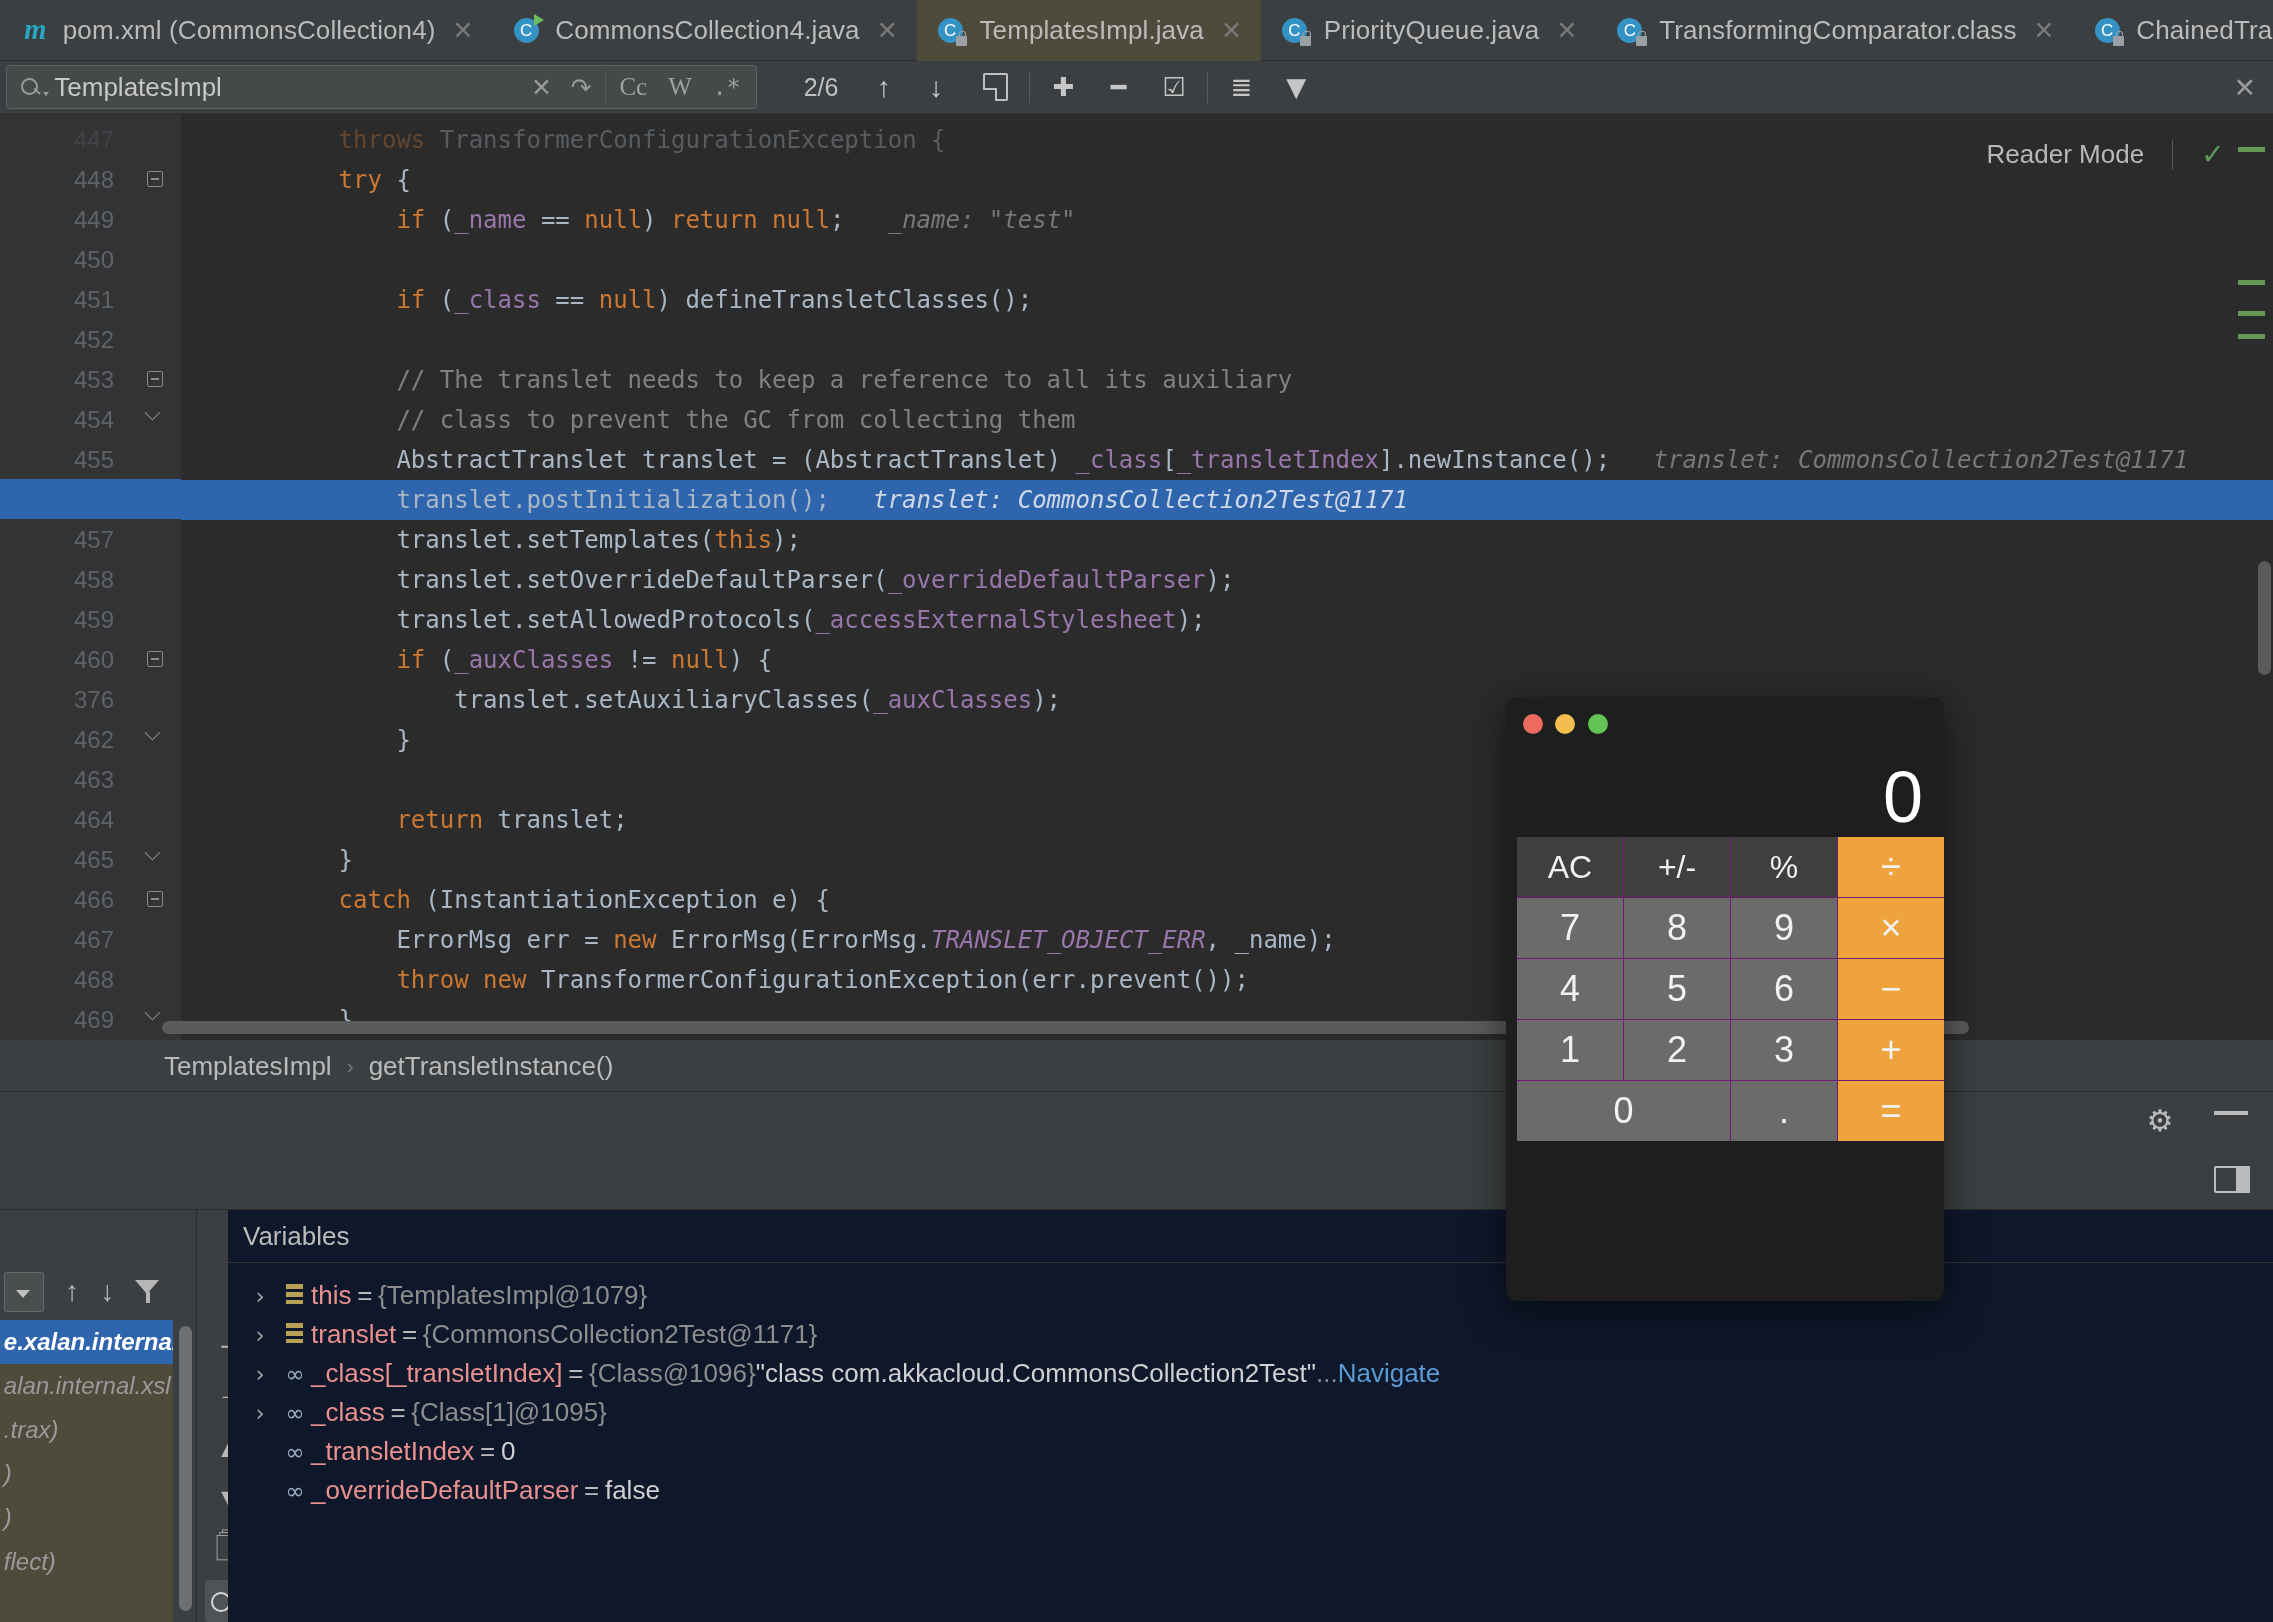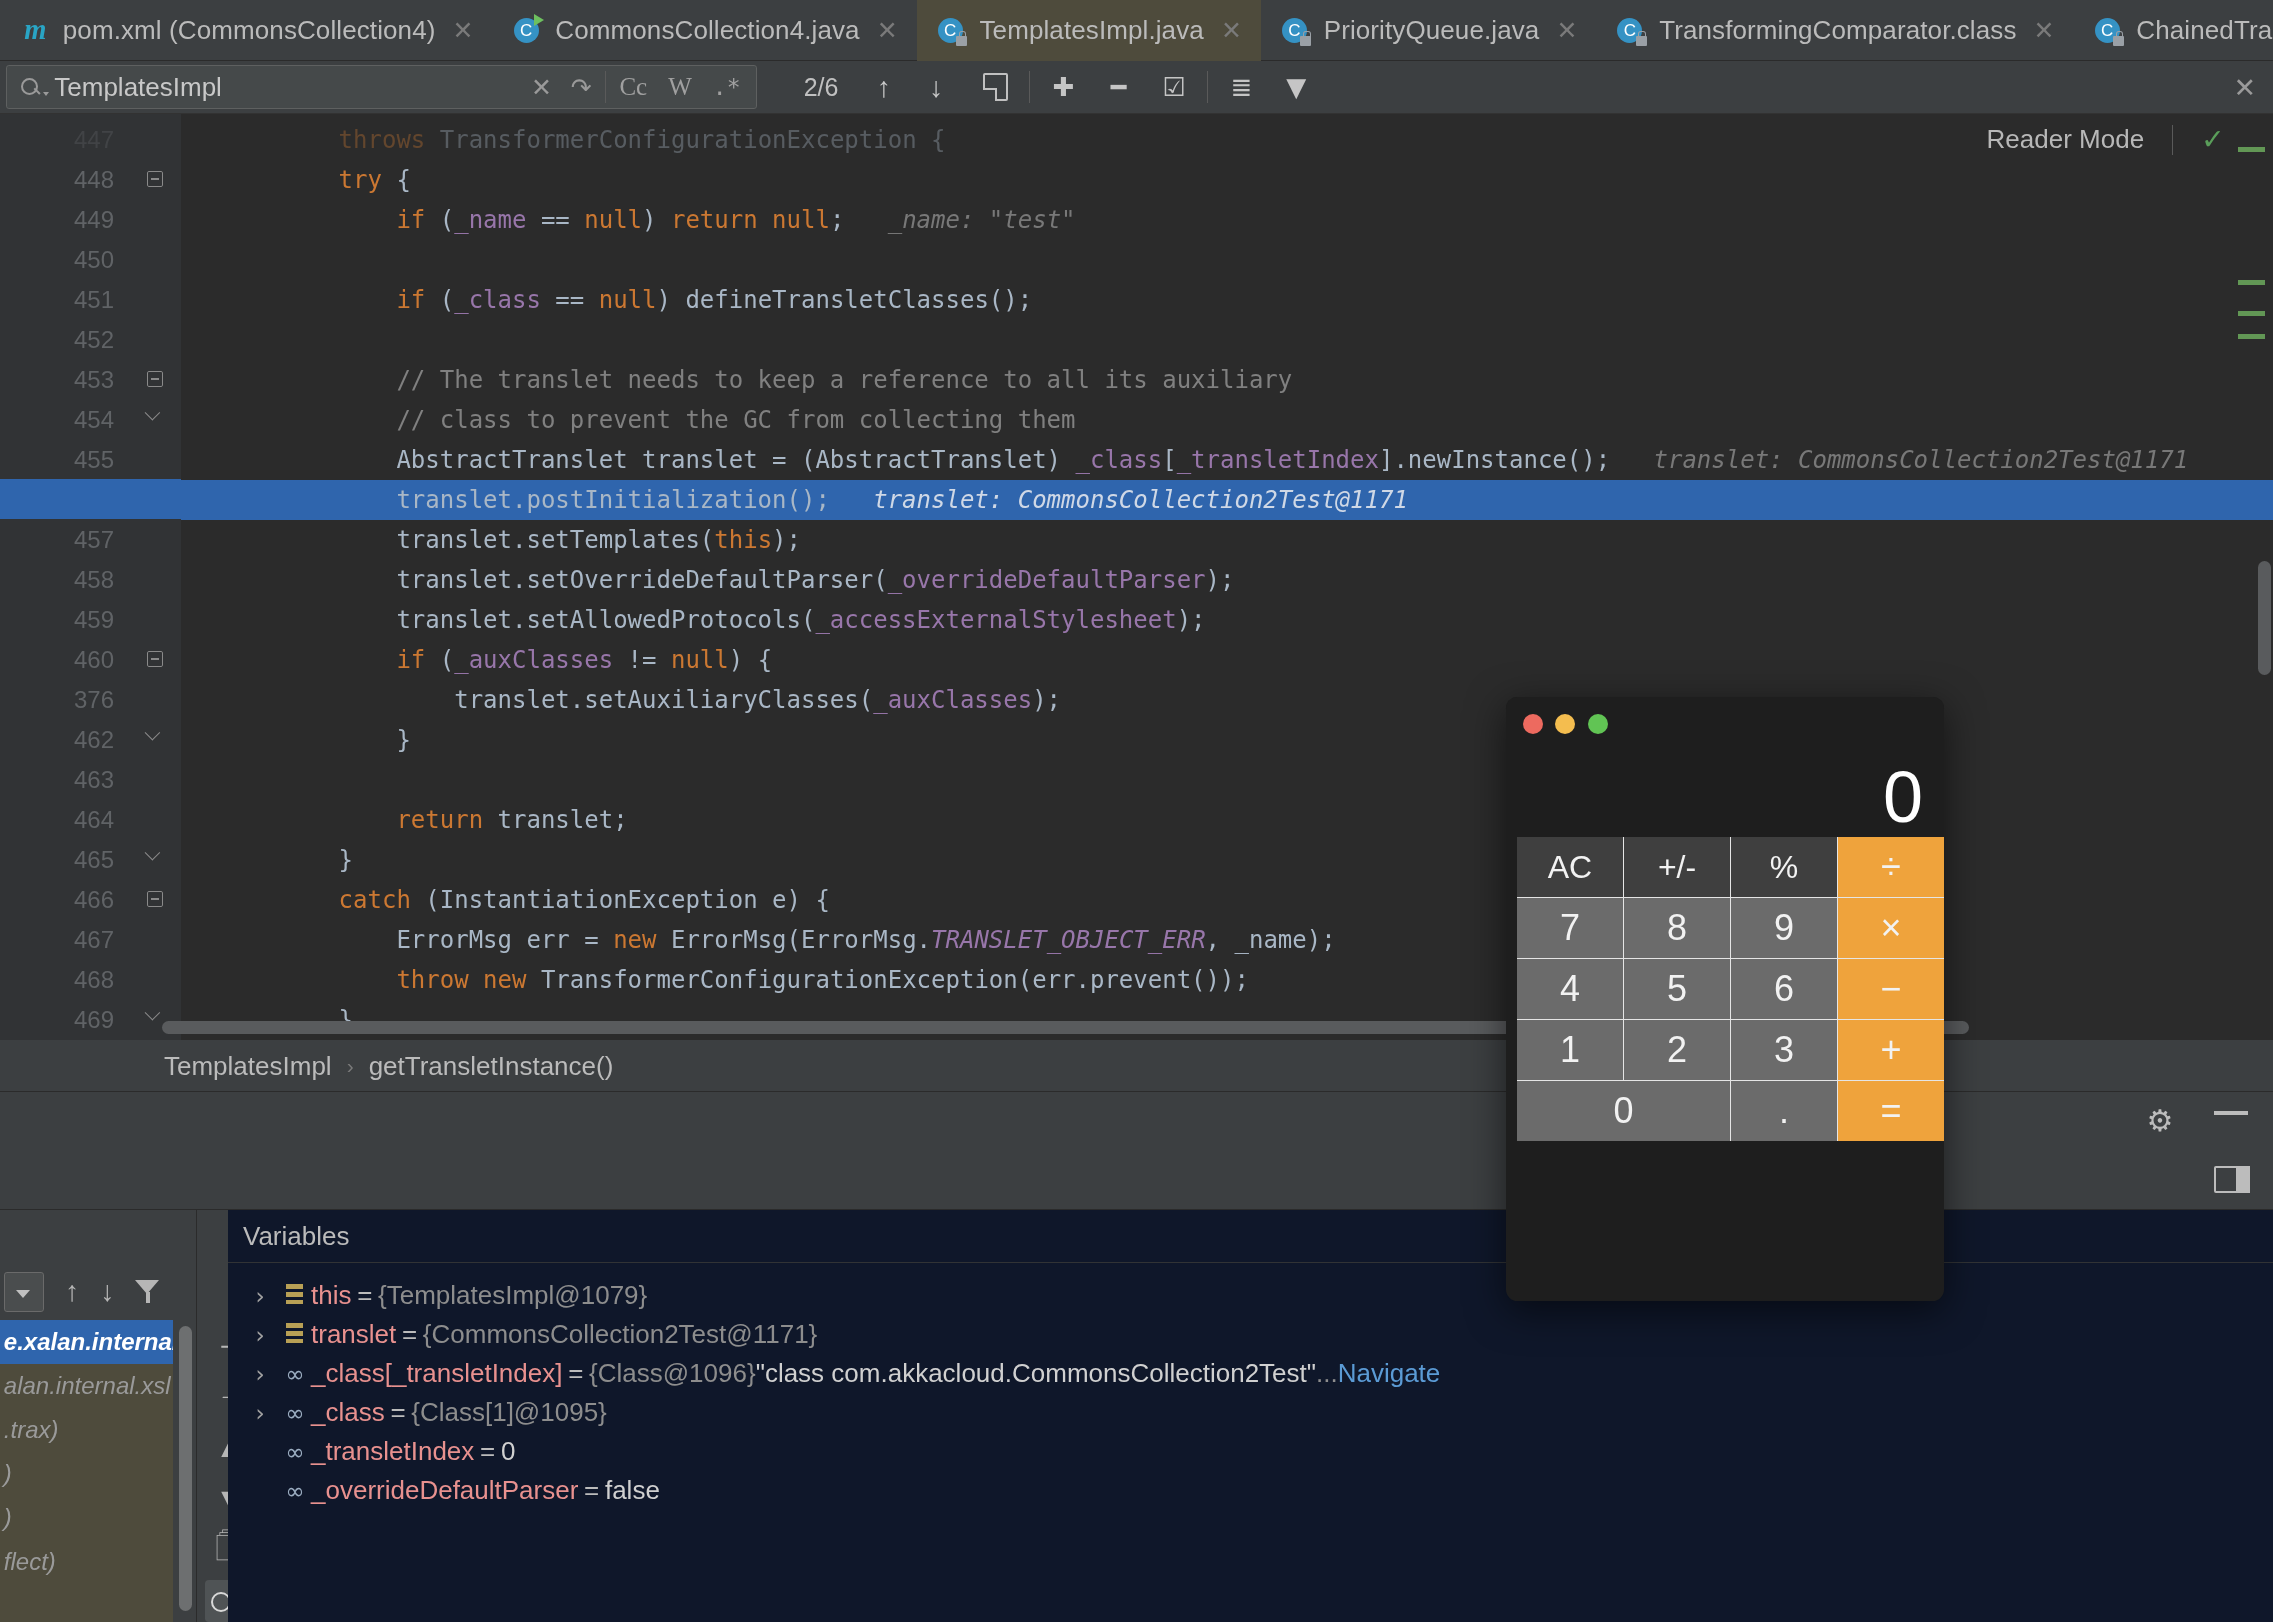--- a/index.html
+++ b/index.html
@@ -137,21 +137,21 @@
   }
   .fold-marker::after{content:"";position:absolute;left:2.9px;top:6.2px;width:8.6px;height:1.4px;background:#8a8a8a;}
   .fold-arrow {
     position:absolute; left:2.9px; top:7.6px; width:11.4px; height:11.4px;
     border-left:1.4px solid #8a8a8a; border-bottom:1.4px solid #8a8a8a;
     transform: rotate(-45deg);
   }
 
   
   .readermode {
-    position:absolute; right:48px; top:9px; display:flex; align-items:center;
+    position:absolute; right:48px; top:24px; display:flex; align-items:center;
     gap:28px; z-index:5;
   }
   .readermode .rmlabel { color:#b8b8b8; font-size:26px; font-family:"Liberation Sans",sans-serif;}
   .rmsep { width:1px;height:30px;background:#5a5a5a;}
   .check { color:#5a9e5a; font-size:28.5px; }
   .rmarks { position:absolute; right:7.6px; top:0; width:28.5px; z-index:5;}
   .mark { position:absolute; right:0; width:27px; height:4.8px; background:#629755; }
 
   
   .edit-vscroll {
@@ -278,21 +278,21 @@
   .lights { position:absolute; left:17px; top:17px; display:flex; gap:12.4px; }
   .light { width:20px;height:20px;border-radius:50%; }
   .l-red{background:#ed6a5f;} .l-yel{background:#f4bd4f;} .l-grn{background:#61c454;}
   .calc-display {
     position:absolute; right:21px; bottom:3.8px; color:#ffffff;
     font-size:72px; font-family:"Liberation Sans", sans-serif; font-weight:200;
     line-height:72px;
   }
   .calc-grid {
     display:grid; grid-template-columns:repeat(4,1fr); grid-auto-rows:60px;
-    gap:1px; background:#e5e5e5;margin-left:11px;
+    gap:1px; background:#701a75;margin-left:11px;
   }
   .ck {
     display:flex; align-items:center; justify-content:center;
     background:#6b6b6b; color:#f2f2f2; font-size:36px; font-weight:300;
     font-family:"Liberation Sans",sans-serif;
   }
   .ck.fn { background:#3f3f3f; font-size:32px; }
   .ck.op { background:#efa33c; font-size:36px; }
   .ck.zero { grid-column: span 2; }
   .calc-grid { grid-auto-rows: 60px; }

